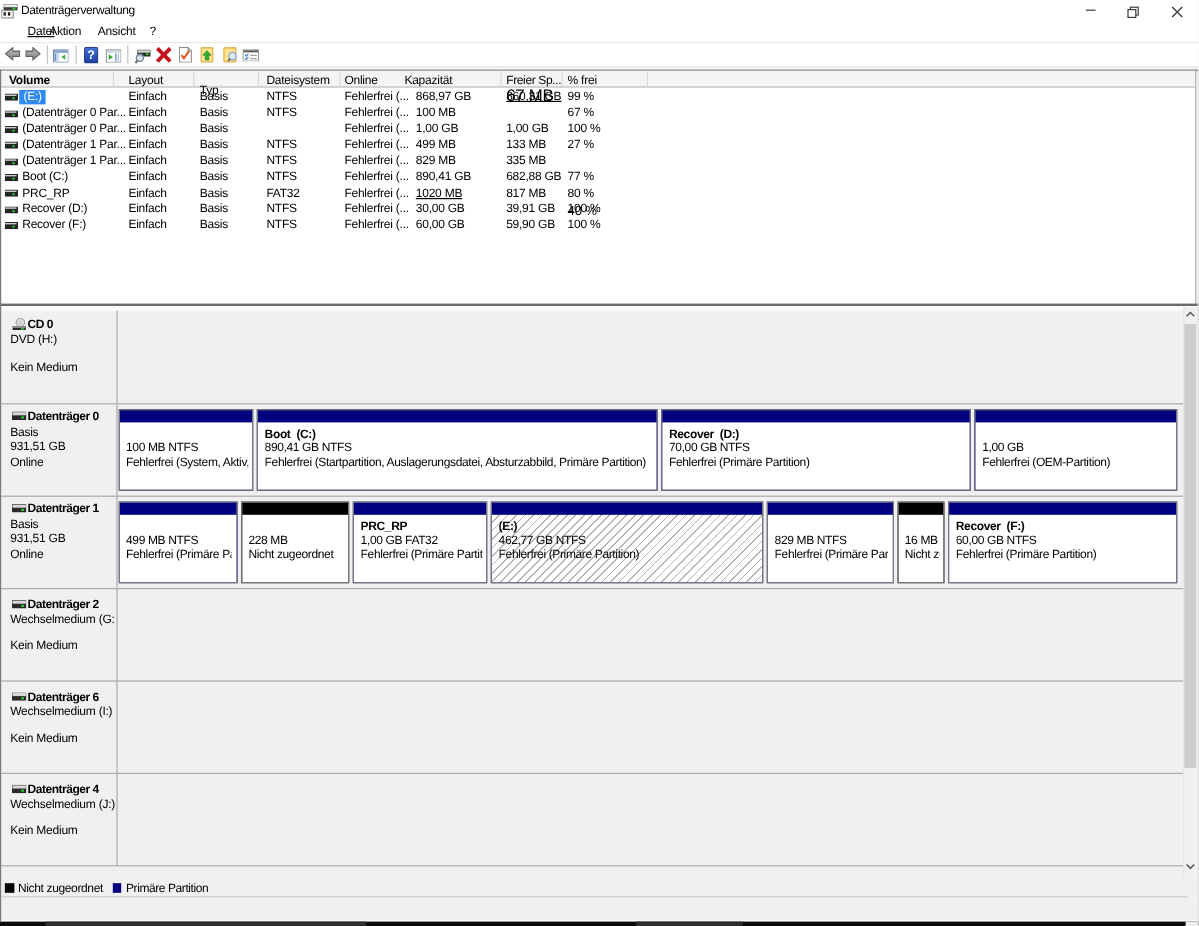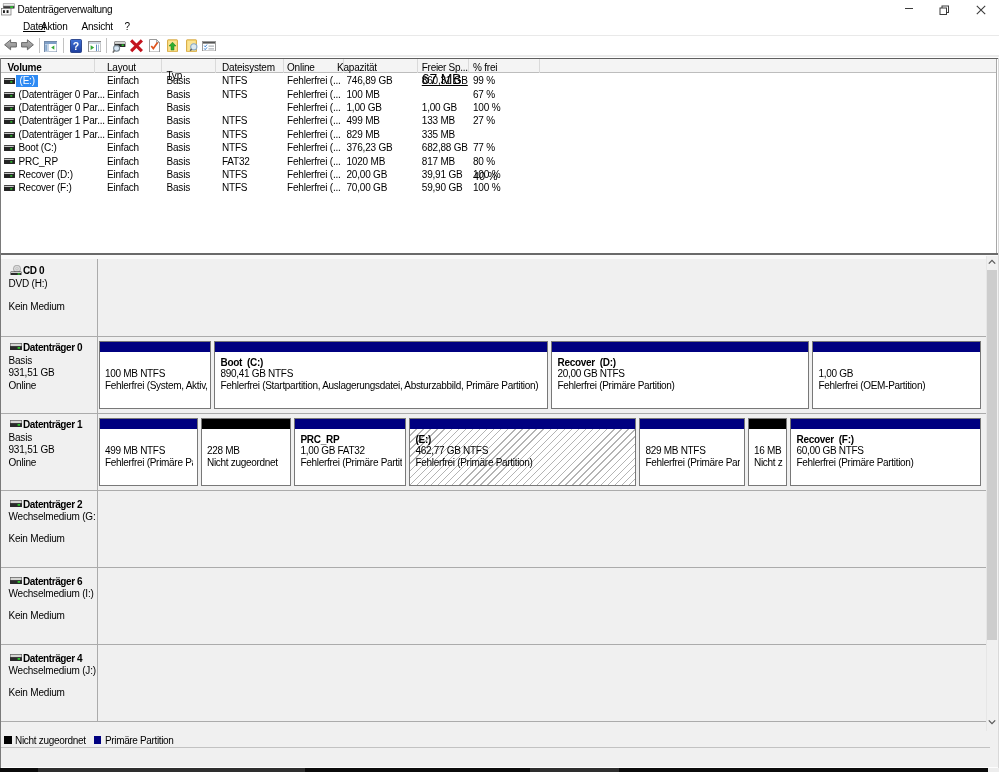--- a/index.html
+++ b/index.html
@@ -119,21 +119,21 @@
     <rect width="11" height="6" rx="0.5" fill="#242424"></rect>
     <rect x="0.3" y="0.8" width="9.4" height="1.2" fill="#c9c9c9"></rect>
     <rect x="6.3" y="3.1" width="2" height="1.6" fill="#2ec52e"></rect>
   </svg>
 <div style="position:absolute;left:15.5px;top:75.00px;width:22px;height:12px;background:#2e8af3;"></div>
 <div style="position:absolute;left:19.5px;top:73.40px;font-size:10px;line-height:15.0px;color:#fff;letter-spacing:-0.2px;white-space:pre;">(E:)</div>
 <div style="position:absolute;left:107px;top:73.40px;font-size:10px;line-height:15.0px;color:#000;letter-spacing:-0.2px;white-space:pre;">Einfach</div>
 <div style="position:absolute;left:166.5px;top:73.40px;font-size:10px;line-height:15.0px;color:#000;letter-spacing:-0.2px;white-space:pre;">Basis</div>
 <div style="position:absolute;left:222px;top:73.40px;font-size:10px;line-height:15.0px;color:#000;letter-spacing:-0.2px;white-space:pre;">NTFS</div>
 <div style="position:absolute;left:287px;top:73.40px;font-size:10px;line-height:15.0px;color:#000;letter-spacing:-0.2px;white-space:pre;">Fehlerfrei (...</div>
-<div style="position:absolute;left:346.5px;top:73.40px;font-size:10px;line-height:15.0px;color:#000;letter-spacing:-0.2px;white-space:pre;">746,89 GB</div>
+<div style="position:absolute;left:346.5px;top:73.40px;font-size:10px;line-height:15.0px;color:#000;letter-spacing:-0.2px;white-space:pre;">868,97 GB</div>
 <div style="position:absolute;left:421.8px;top:73.40px;font-size:10px;line-height:15.0px;color:#000;letter-spacing:-0.2px;white-space:pre;text-decoration:underline;">860,31 GB</div>
 <div style="position:absolute;left:473px;top:73.40px;font-size:10px;line-height:15.0px;color:#000;letter-spacing:-0.2px;white-space:pre;">99 %</div>
 <svg style="position:absolute;left:4px;top:91.64999999999999px" width="11" height="6" viewBox="0 0 11 6">
     <rect width="11" height="6" rx="0.5" fill="#242424"></rect>
     <rect x="0.3" y="0.8" width="9.4" height="1.2" fill="#c9c9c9"></rect>
     <rect x="6.3" y="3.1" width="2" height="1.6" fill="#2ec52e"></rect>
   </svg>
 <div style="position:absolute;left:18.5px;top:86.75px;font-size:10px;line-height:15.0px;color:#000;letter-spacing:-0.2px;white-space:pre;">(Datenträger 0 Par...</div>
 <div style="position:absolute;left:107px;top:86.75px;font-size:10px;line-height:15.0px;color:#000;letter-spacing:-0.2px;white-space:pre;">Einfach</div>
 <div style="position:absolute;left:166.5px;top:86.75px;font-size:10px;line-height:15.0px;color:#000;letter-spacing:-0.2px;white-space:pre;">Basis</div>
@@ -183,60 +183,60 @@
 <svg style="position:absolute;left:4px;top:145.05px" width="11" height="6" viewBox="0 0 11 6">
     <rect width="11" height="6" rx="0.5" fill="#242424"></rect>
     <rect x="0.3" y="0.8" width="9.4" height="1.2" fill="#c9c9c9"></rect>
     <rect x="6.3" y="3.1" width="2" height="1.6" fill="#2ec52e"></rect>
   </svg>
 <div style="position:absolute;left:18.5px;top:140.15px;font-size:10px;line-height:15.0px;color:#000;letter-spacing:-0.2px;white-space:pre;">Boot (C:)</div>
 <div style="position:absolute;left:107px;top:140.15px;font-size:10px;line-height:15.0px;color:#000;letter-spacing:-0.2px;white-space:pre;">Einfach</div>
 <div style="position:absolute;left:166.5px;top:140.15px;font-size:10px;line-height:15.0px;color:#000;letter-spacing:-0.2px;white-space:pre;">Basis</div>
 <div style="position:absolute;left:222px;top:140.15px;font-size:10px;line-height:15.0px;color:#000;letter-spacing:-0.2px;white-space:pre;">NTFS</div>
 <div style="position:absolute;left:287px;top:140.15px;font-size:10px;line-height:15.0px;color:#000;letter-spacing:-0.2px;white-space:pre;">Fehlerfrei (...</div>
-<div style="position:absolute;left:346.5px;top:140.15px;font-size:10px;line-height:15.0px;color:#000;letter-spacing:-0.2px;white-space:pre;">376,23 GB</div>
+<div style="position:absolute;left:346.5px;top:140.15px;font-size:10px;line-height:15.0px;color:#000;letter-spacing:-0.2px;white-space:pre;">890,41 GB</div>
 <div style="position:absolute;left:421.8px;top:140.15px;font-size:10px;line-height:15.0px;color:#000;letter-spacing:-0.2px;white-space:pre;">682,88 GB</div>
 <div style="position:absolute;left:473px;top:140.15px;font-size:10px;line-height:15.0px;color:#000;letter-spacing:-0.2px;white-space:pre;">77 %</div>
 <svg style="position:absolute;left:4px;top:158.39999999999998px" width="11" height="6" viewBox="0 0 11 6">
     <rect width="11" height="6" rx="0.5" fill="#242424"></rect>
     <rect x="0.3" y="0.8" width="9.4" height="1.2" fill="#c9c9c9"></rect>
     <rect x="6.3" y="3.1" width="2" height="1.6" fill="#2ec52e"></rect>
   </svg>
 <div style="position:absolute;left:18.5px;top:153.50px;font-size:10px;line-height:15.0px;color:#000;letter-spacing:-0.2px;white-space:pre;">PRC_RP</div>
 <div style="position:absolute;left:107px;top:153.50px;font-size:10px;line-height:15.0px;color:#000;letter-spacing:-0.2px;white-space:pre;">Einfach</div>
 <div style="position:absolute;left:166.5px;top:153.50px;font-size:10px;line-height:15.0px;color:#000;letter-spacing:-0.2px;white-space:pre;">Basis</div>
 <div style="position:absolute;left:222px;top:153.50px;font-size:10px;line-height:15.0px;color:#000;letter-spacing:-0.2px;white-space:pre;">FAT32</div>
 <div style="position:absolute;left:287px;top:153.50px;font-size:10px;line-height:15.0px;color:#000;letter-spacing:-0.2px;white-space:pre;">Fehlerfrei (...</div>
-<div style="position:absolute;left:346.5px;top:153.50px;font-size:10px;line-height:15.0px;color:#000;letter-spacing:-0.2px;white-space:pre;">1020 MB</div>
+<div style="position:absolute;left:346.5px;top:153.50px;font-size:10px;line-height:15.0px;color:#000;letter-spacing:-0.2px;white-space:pre;text-decoration:underline;">1020 MB</div>
 <div style="position:absolute;left:421.8px;top:153.50px;font-size:10px;line-height:15.0px;color:#000;letter-spacing:-0.2px;white-space:pre;">817 MB</div>
 <div style="position:absolute;left:473px;top:153.50px;font-size:10px;line-height:15.0px;color:#000;letter-spacing:-0.2px;white-space:pre;">80 %</div>
 <svg style="position:absolute;left:4px;top:171.75px" width="11" height="6" viewBox="0 0 11 6">
     <rect width="11" height="6" rx="0.5" fill="#242424"></rect>
     <rect x="0.3" y="0.8" width="9.4" height="1.2" fill="#c9c9c9"></rect>
     <rect x="6.3" y="3.1" width="2" height="1.6" fill="#2ec52e"></rect>
   </svg>
 <div style="position:absolute;left:18.5px;top:166.85px;font-size:10px;line-height:15.0px;color:#000;letter-spacing:-0.2px;white-space:pre;">Recover (D:)</div>
 <div style="position:absolute;left:107px;top:166.85px;font-size:10px;line-height:15.0px;color:#000;letter-spacing:-0.2px;white-space:pre;">Einfach</div>
 <div style="position:absolute;left:166.5px;top:166.85px;font-size:10px;line-height:15.0px;color:#000;letter-spacing:-0.2px;white-space:pre;">Basis</div>
 <div style="position:absolute;left:222px;top:166.85px;font-size:10px;line-height:15.0px;color:#000;letter-spacing:-0.2px;white-space:pre;">NTFS</div>
 <div style="position:absolute;left:287px;top:166.85px;font-size:10px;line-height:15.0px;color:#000;letter-spacing:-0.2px;white-space:pre;">Fehlerfrei (...</div>
-<div style="position:absolute;left:346.5px;top:166.85px;font-size:10px;line-height:15.0px;color:#000;letter-spacing:-0.2px;white-space:pre;">20,00 GB</div>
+<div style="position:absolute;left:346.5px;top:166.85px;font-size:10px;line-height:15.0px;color:#000;letter-spacing:-0.2px;white-space:pre;">30,00 GB</div>
 <div style="position:absolute;left:421.8px;top:166.85px;font-size:10px;line-height:15.0px;color:#000;letter-spacing:-0.2px;white-space:pre;">39,91 GB</div>
 <div style="position:absolute;left:473px;top:166.85px;font-size:10px;line-height:15.0px;color:#000;letter-spacing:-0.2px;white-space:pre;">100 %</div>
 <svg style="position:absolute;left:4px;top:185.1px" width="11" height="6" viewBox="0 0 11 6">
     <rect width="11" height="6" rx="0.5" fill="#242424"></rect>
     <rect x="0.3" y="0.8" width="9.4" height="1.2" fill="#c9c9c9"></rect>
     <rect x="6.3" y="3.1" width="2" height="1.6" fill="#2ec52e"></rect>
   </svg>
 <div style="position:absolute;left:18.5px;top:180.20px;font-size:10px;line-height:15.0px;color:#000;letter-spacing:-0.2px;white-space:pre;">Recover (F:)</div>
 <div style="position:absolute;left:107px;top:180.20px;font-size:10px;line-height:15.0px;color:#000;letter-spacing:-0.2px;white-space:pre;">Einfach</div>
 <div style="position:absolute;left:166.5px;top:180.20px;font-size:10px;line-height:15.0px;color:#000;letter-spacing:-0.2px;white-space:pre;">Basis</div>
 <div style="position:absolute;left:222px;top:180.20px;font-size:10px;line-height:15.0px;color:#000;letter-spacing:-0.2px;white-space:pre;">NTFS</div>
 <div style="position:absolute;left:287px;top:180.20px;font-size:10px;line-height:15.0px;color:#000;letter-spacing:-0.2px;white-space:pre;">Fehlerfrei (...</div>
-<div style="position:absolute;left:346.5px;top:180.20px;font-size:10px;line-height:15.0px;color:#000;letter-spacing:-0.2px;white-space:pre;">70,00 GB</div>
+<div style="position:absolute;left:346.5px;top:180.20px;font-size:10px;line-height:15.0px;color:#000;letter-spacing:-0.2px;white-space:pre;">60,00 GB</div>
 <div style="position:absolute;left:421.8px;top:180.20px;font-size:10px;line-height:15.0px;color:#000;letter-spacing:-0.2px;white-space:pre;">59,90 GB</div>
 <div style="position:absolute;left:473px;top:180.20px;font-size:10px;line-height:15.0px;color:#000;letter-spacing:-0.2px;white-space:pre;">100 %</div>
 <div style="position:absolute;left:996px;top:58.5px;width:1px;height:194.7px;background:#a8a8a8;"></div>
 <div style="position:absolute;left:0px;top:253.2px;width:999px;height:1.6px;background:#6a6a6a;"></div>
 <div style="position:absolute;left:0px;top:254.8px;width:999px;height:4.2px;background:#fafafa;"></div>
 <div style="position:absolute;left:0px;top:259.0px;width:997px;height:472.29999999999995px;background:#f0f0f0;"></div>
 <div style="position:absolute;left:1px;top:335.80px;width:985px;height:1px;background:#ababab;"></div>
 <div style="position:absolute;left:1px;top:412.85px;width:985px;height:1px;background:#ababab;"></div>
 <div style="position:absolute;left:1px;top:489.90px;width:985px;height:1px;background:#ababab;"></div>
 <div style="position:absolute;left:1px;top:566.95px;width:985px;height:1px;background:#ababab;"></div>
@@ -300,21 +300,21 @@
 <div style="position:absolute;left:105.00px;top:366.20px;width:101.50px;height:16px;overflow:hidden;font-size:10px;letter-spacing:-0.3px;line-height:16.5px;white-space:pre;">100 MB NTFS</div>
 <div style="position:absolute;left:105.00px;top:378.00px;width:101.50px;height:16px;overflow:hidden;font-size:10px;letter-spacing:-0.3px;line-height:16.5px;white-space:pre;">Fehlerfrei (System, Aktiv, Primäre Partition)</div>
 <div style="position:absolute;left:214.00px;top:340.80px;width:334.00px;height:68px;border:1px solid #787878;background:#000080;"></div>
 <div style="position:absolute;left:215.00px;top:351.80px;width:332.00px;height:56px;background:#ffffff;"></div>
 <div style="position:absolute;left:220.50px;top:354.50px;width:323.00px;height:16px;overflow:hidden;font-size:10px;letter-spacing:-0.3px;line-height:16.5px;white-space:pre;font-weight:bold;">Boot  (C:)</div>
 <div style="position:absolute;left:220.50px;top:366.20px;width:323.00px;height:16px;overflow:hidden;font-size:10px;letter-spacing:-0.3px;line-height:16.5px;white-space:pre;">890,41 GB NTFS</div>
 <div style="position:absolute;left:220.50px;top:378.00px;width:323.00px;height:16px;overflow:hidden;font-size:10px;letter-spacing:-0.3px;line-height:16.5px;white-space:pre;">Fehlerfrei (Startpartition, Auslagerungsdatei, Absturzabbild, Primäre Partition)</div>
 <div style="position:absolute;left:551.00px;top:340.80px;width:258.00px;height:68px;border:1px solid #787878;background:#000080;"></div>
 <div style="position:absolute;left:552.00px;top:351.80px;width:256.00px;height:56px;background:#ffffff;"></div>
 <div style="position:absolute;left:557.50px;top:354.50px;width:247.00px;height:16px;overflow:hidden;font-size:10px;letter-spacing:-0.3px;line-height:16.5px;white-space:pre;font-weight:bold;">Recover  (D:)</div>
-<div style="position:absolute;left:557.50px;top:366.20px;width:247.00px;height:16px;overflow:hidden;font-size:10px;letter-spacing:-0.3px;line-height:16.5px;white-space:pre;">20,00 GB NTFS</div>
+<div style="position:absolute;left:557.50px;top:366.20px;width:247.00px;height:16px;overflow:hidden;font-size:10px;letter-spacing:-0.3px;line-height:16.5px;white-space:pre;">70,00 GB NTFS</div>
 <div style="position:absolute;left:557.50px;top:378.00px;width:247.00px;height:16px;overflow:hidden;font-size:10px;letter-spacing:-0.3px;line-height:16.5px;white-space:pre;">Fehlerfrei (Primäre Partition)</div>
 <div style="position:absolute;left:812.00px;top:340.80px;width:169.00px;height:68px;border:1px solid #787878;background:#000080;"></div>
 <div style="position:absolute;left:813.00px;top:351.80px;width:167.00px;height:56px;background:#ffffff;"></div>
 <div style="position:absolute;left:818.50px;top:366.20px;width:158.00px;height:16px;overflow:hidden;font-size:10px;letter-spacing:-0.3px;line-height:16.5px;white-space:pre;">1,00 GB</div>
 <div style="position:absolute;left:818.50px;top:378.00px;width:158.00px;height:16px;overflow:hidden;font-size:10px;letter-spacing:-0.3px;line-height:16.5px;white-space:pre;">Fehlerfrei (OEM-Partition)</div>
 <div style="position:absolute;left:98.50px;top:417.85px;width:99.00px;height:68px;border:1px solid #787878;background:#000080;"></div>
 <div style="position:absolute;left:99.50px;top:428.85px;width:97.00px;height:56px;background:#ffffff;"></div>
 <div style="position:absolute;left:105.00px;top:443.25px;width:88.00px;height:16px;overflow:hidden;font-size:10px;letter-spacing:-0.3px;line-height:16.5px;white-space:pre;">499 MB NTFS</div>
 <div style="position:absolute;left:105.00px;top:455.05px;width:88.00px;height:16px;overflow:hidden;font-size:10px;letter-spacing:-0.3px;line-height:16.5px;white-space:pre;">Fehlerfrei (Primäre Partition)</div>
 <div style="position:absolute;left:200.50px;top:417.85px;width:90.50px;height:68px;border:1px solid #787878;background:#000000;"></div>

